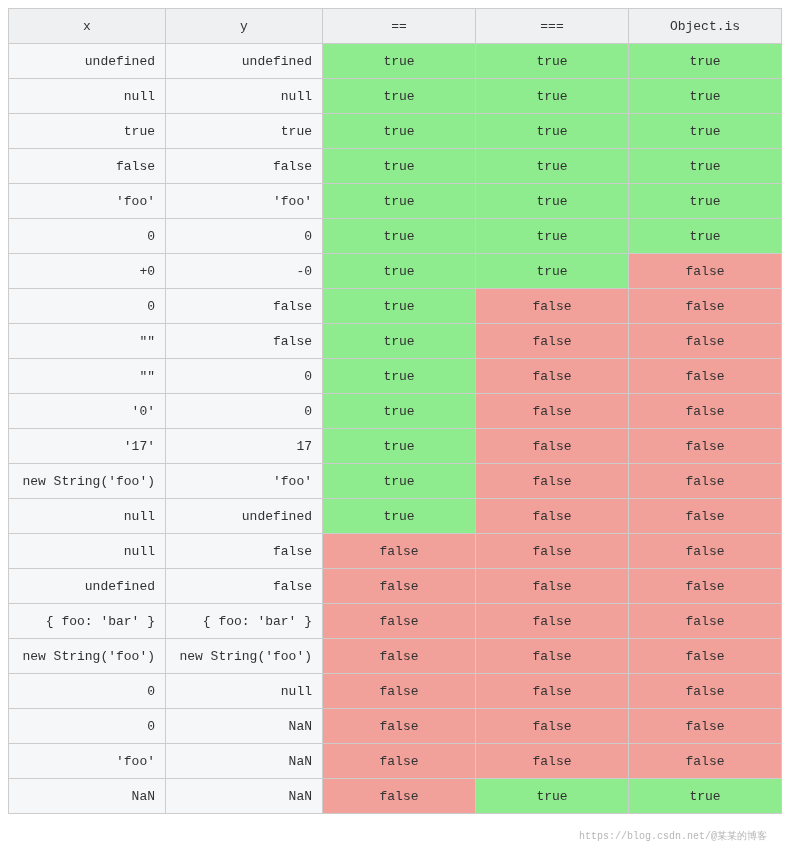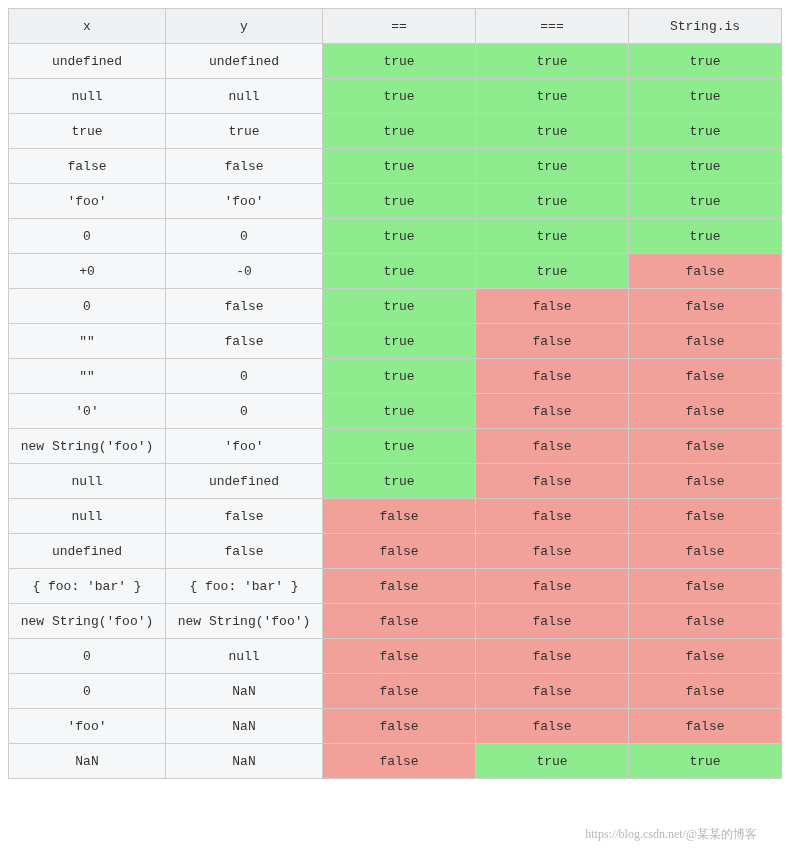--- a/index.html
+++ b/index.html
@@ -24,60 +24,60 @@
     height: 35px;
   }
   th {
     background: #eff0f2;
     font-weight: normal;
     text-align: center;
     color: #333;
   }
   td.code {
     background: #f6f7f8;
-    text-align: center;
+    text-align: right;
     white-space: nowrap;
     overflow: hidden;
   }
   td.val {
     text-align: center;
   }
   td.green { background: #8eec8e; }
   td.red   { background: #f2a09a; }
   .col-x { width: 157px; }
   .col-y { width: 157px; }
   .col-r { width: 153px; }
   .watermark {
     position: fixed;
-    right: 30px;
+    right: 20px;
     bottom: 10px;
     color: rgba(120,120,120,0.55);
-    font-family: Liberation Serif, serif;
-    font-size: 12px;
+    font-family: Liberation Mono, monospace;
+    font-size: 10px;
     pointer-events: none;
   }
 </style>
 </head>
 <body>
 
 <table>
   <colgroup>
     <col class="col-x">
       <col class="col-y">
       <col class="col-r">
       <col class="col-r">
       <col class="col-r">
   </colgroup>
   <thead>
     <tr>
       <th>x</th>
       <th>y</th>
       <th>==</th>
       <th>===</th>
-      <th>String.is</th>
+      <th>Object.is</th>
     </tr>
   </thead>
   <tbody id="tbody">
       <tr>
         <td class="code">undefined</td>
         <td class="code">undefined</td>
         <td class="val green">true</td>
         <td class="val green">true</td>
         <td class="val green">true</td>
       </tr>
@@ -140,20 +140,27 @@
       <tr>
         <td class="code">""</td>
         <td class="code">0</td>
         <td class="val green">true</td>
         <td class="val red">false</td>
         <td class="val red">false</td>
       </tr>
       <tr>
         <td class="code">'0'</td>
         <td class="code">0</td>
+        <td class="val green">true</td>
+        <td class="val red">false</td>
+        <td class="val red">false</td>
+      </tr>
+      <tr>
+        <td class="code">'17'</td>
+        <td class="code">17</td>
         <td class="val green">true</td>
         <td class="val red">false</td>
         <td class="val red">false</td>
       </tr>
       <tr>
         <td class="code">new String('foo')</td>
         <td class="code">'foo'</td>
         <td class="val green">true</td>
         <td class="val red">false</td>
         <td class="val red">false</td>

